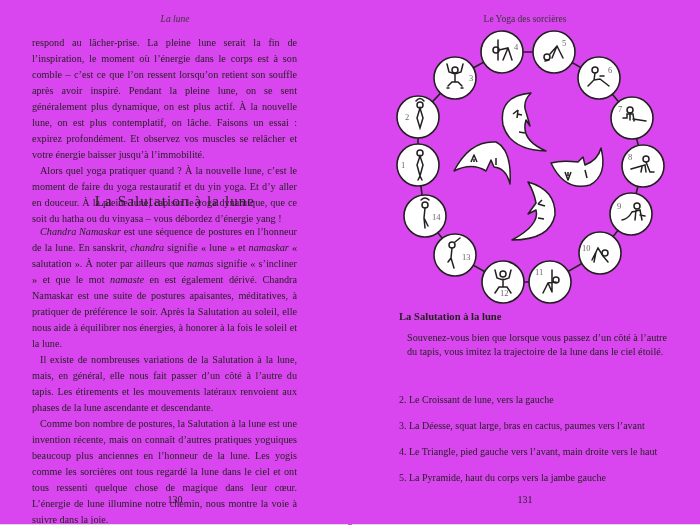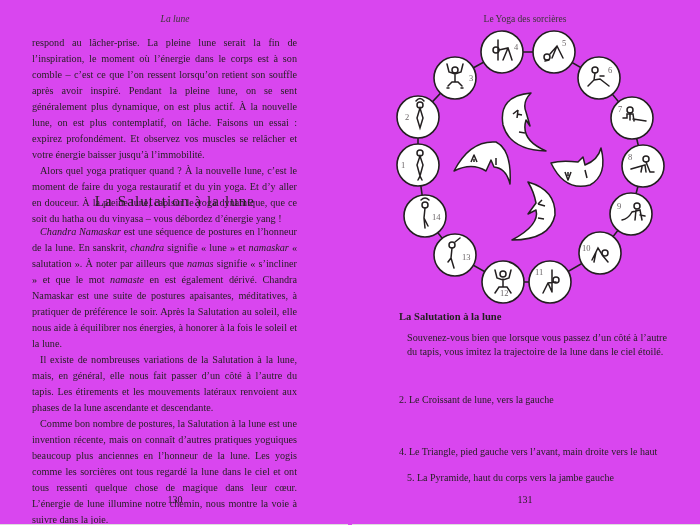--- a/index.html
+++ b/index.html
@@ -150,20 +150,21 @@
 
       <path d="M528 182 Q556 190 555 215 Q550 240 512 240 Q540 225 536 210 L528 214 L536 203 Q534 192 528 182 Z"></path>
       <path d="M538 204 L545 206 M538 204 L542 200 M538 218 L544 219" fill="none"></path>
     </g>
   </svg>
 
   <div class="rtitle">La Salutation à la lune</div>
   <div class="rbody" style="top:331px;">Souvenez-vous bien que lorsque vous passez d’un côté à l’autre du tapis, vous imitez la trajectoire de la lune dans le ciel étoilé.</div>
 
   <div class="step" style="top:394px;">2. Le Croissant de lune, vers la gauche</div>
+  <div class="step" style="top:420px;">3. La Déesse, squat large, bras en cactus, paumes vers l’avant</div>
   <div class="step" style="top:446px;">4. Le Triangle, pied gauche vers l’avant, main droite vers le haut</div>
-  <div class="step" style="top:472px;margin-left:8px;">5. La Pyramide, haut du corps vers la jambe gauche</div>
+  <div class="step" style="top:472px;">5. La Pyramide, haut du corps vers la jambe gauche</div>
 
   <div class="folio">131</div>
 </div>
 
 <div class="edge" style="left:0;width:348px;"></div>
 <div class="edge" style="left:352px;width:348px;"></div>
 
 </body></html>

